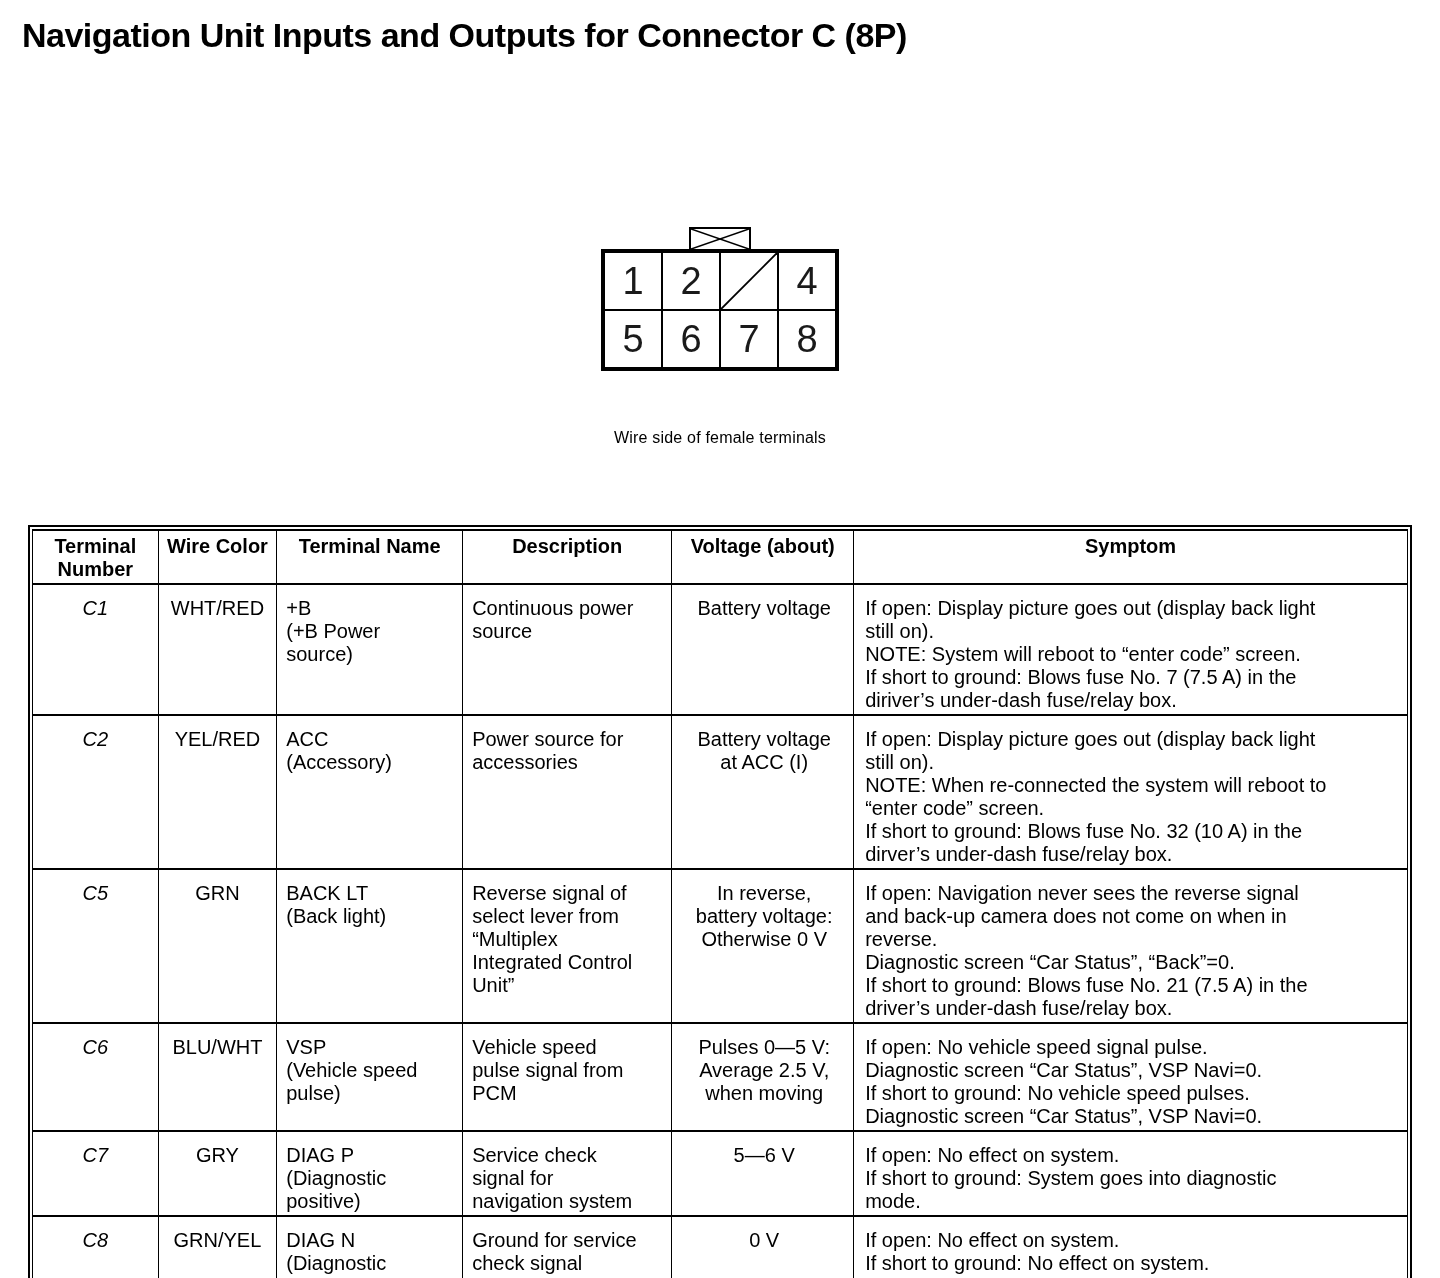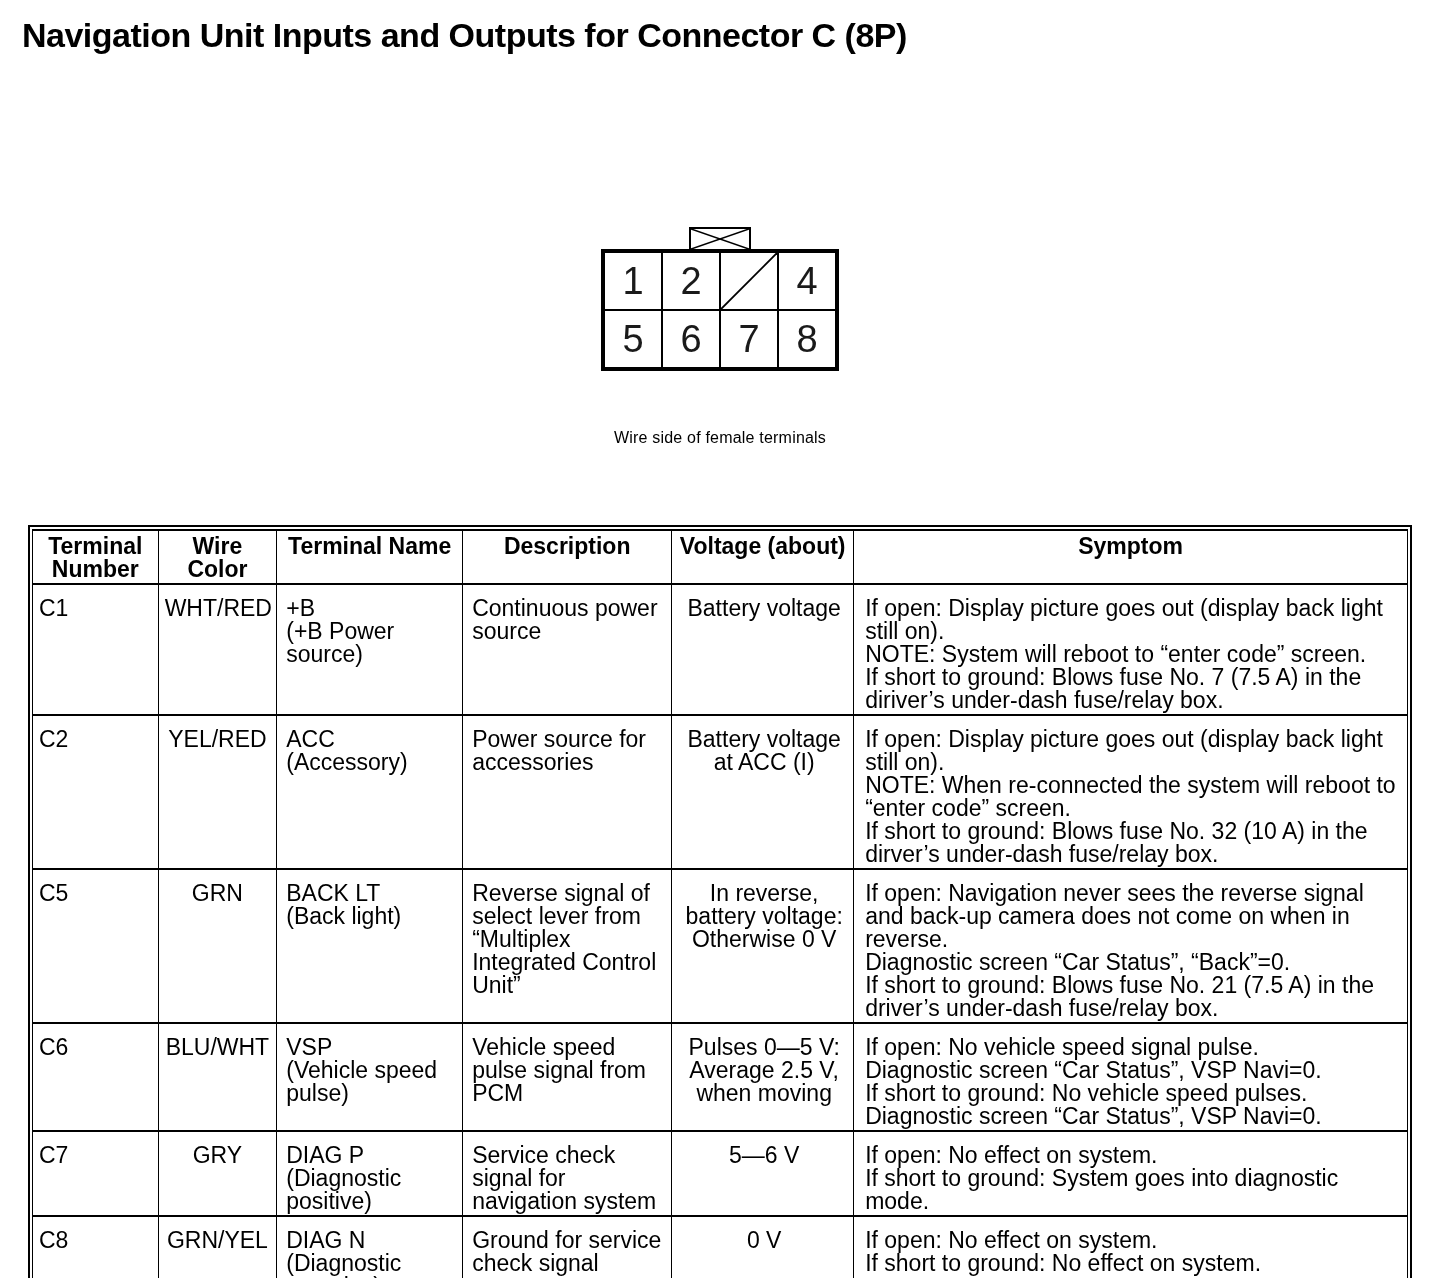--- a/index.html
+++ b/index.html
@@ -55,27 +55,27 @@
     width:100%;
     table-layout:fixed;
     border:1px solid #000;
   }
   th,td{
     border-left:1px solid #000;
     border-right:1px solid #000;
     border-top:2px solid #000;
     border-bottom:2px solid #000;
     vertical-align:top;
-    font-size:23px;line-height:23px;
+    font-size:20px;line-height:23px;
     white-space:pre-line;
     padding:12px 6px 2px 6px;
     overflow:hidden;
   }
   th{font-weight:bold;text-align:center;padding-top:4px;}
-  td.c-term{}
+  td.c-term{text-align:center;font-style:italic;}
   td.c-wire{text-align:center;}
   td.c-name,td.c-desc{text-align:left;padding-left:9px;}
   td.c-volt{text-align:center;padding-left:9px;}
   td.c-symp{text-align:left;padding-left:11px;}
   tr.hdr{height:50px;}
   tr.r0{height:114px;} tr.r1{height:138px;} tr.r2{height:49px;}
   tr.r3{height:139px;} tr.r4{height:94px;} tr.r5{height:70px;}
   tr.r6{height:66px;}
 </style>
 </head>

